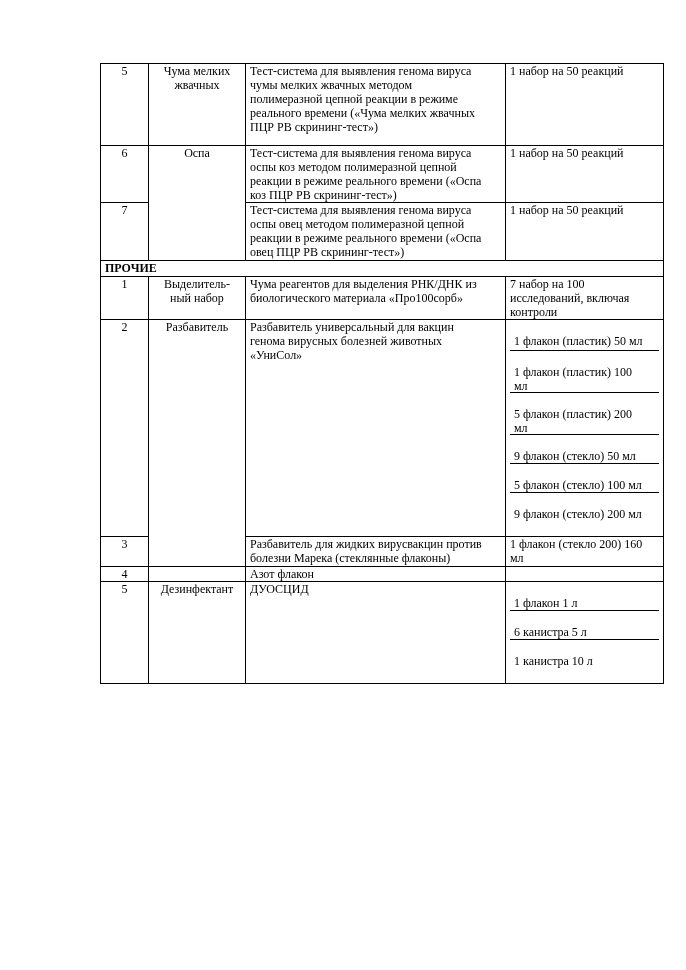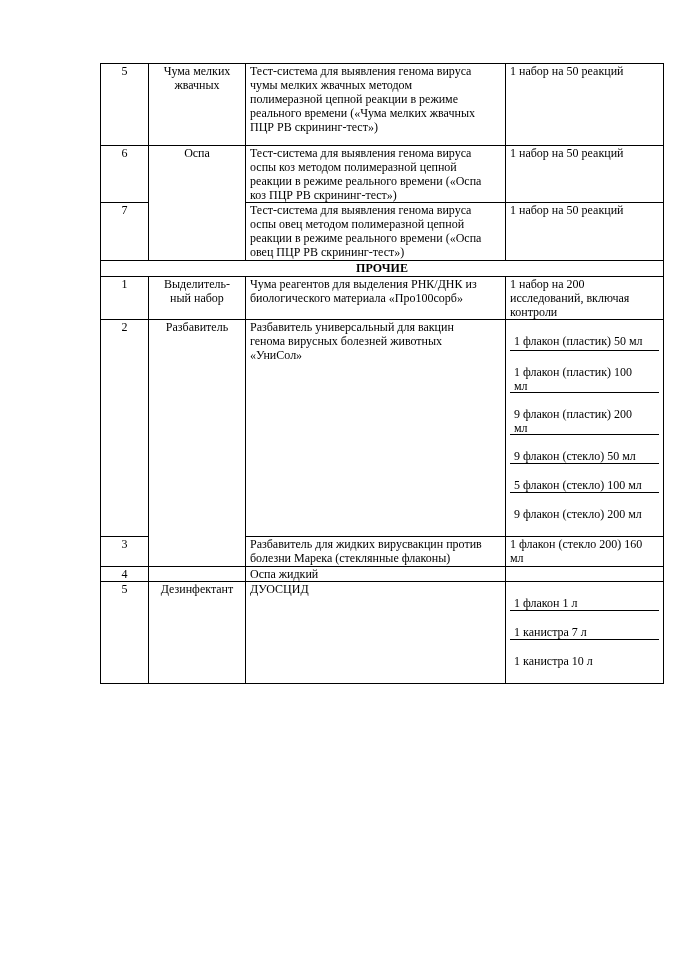--- a/index.html
+++ b/index.html
@@ -26,21 +26,21 @@
   }
   table.doc-table td {
     border: 1px solid #000;
     padding: 0 4px;
     vertical-align: top;
     white-space: pre-line;
     overflow: hidden;
   }
   td.ctr  { text-align: center; }
   td.mid  { vertical-align: middle; }
-  td.hdr  { font-weight: bold; text-align: center; vertical-align: middle; }
+  td.hdr  { font-weight: bold; vertical-align: middle; }
   td.multi { padding: 0; vertical-align: top; }
   .sub {
     box-sizing: border-box;
     padding: 0 4px;
     border-bottom: 1px solid #000;
     white-space: pre-line;
     overflow: hidden;
   }
   .sub.last { border-bottom: none; }
 </style>
@@ -89,59 +89,59 @@
       <tr style="height:16px">
         <td class="hdr" colspan="4">ПРОЧИЕ</td>
       </tr>
 
       <tr style="height:42px">
         <td class="ctr mid">1</td>
         <td class="ctr mid">Выделитель-
 ный набор</td>
         <td>Чума реагентов для выделения РНК/ДНК из
 биологического материала «Про100сорб»</td>
-        <td>1 набор на 200
+        <td>7 набор на 100
 исследований, включая
 контроли</td>
       </tr>
       <tr style="height:118px">
         <td class="ctr mid">2</td>
         <td class="ctr mid" rowspan="2">Разбавитель</td>
         <td class="mid">Разбавитель универсальный для вакцин
 генома вирусных болезней животных
 «УниСол»</td>
         <td class="multi">
           <div class="sub" style="height:17px">1 флакон (пластик) 50 мл</div>
           <div class="sub" style="height:28px">1 флакон (пластик) 100
 мл</div>
-          <div class="sub" style="height:28px">9 флакон (пластик) 200
+          <div class="sub" style="height:28px">5 флакон (пластик) 200
 мл</div>
           <div class="sub" style="height:15px">9 флакон (стекло) 50 мл</div>
           <div class="sub" style="height:15px">5 флакон (стекло) 100 мл</div>
           <div class="sub last" style="height:15px">9 флакон (стекло) 200 мл</div>
         </td>
       </tr>
       <tr style="height:30px">
         <td class="ctr mid">3</td>
         <td>Разбавитель для жидких вирусвакцин против
 болезни Марека (стеклянные флаконы)</td>
         <td>1 флакон (стекло 200) 160
 мл</td>
       </tr>
       <tr style="height:14px">
         <td class="ctr mid">4</td>
         <td class="ctr mid"></td>
-        <td>Оспа жидкий</td>
+        <td>Азот флакон</td>
         <td></td>
       </tr>
       <tr style="height:45px">
         <td class="ctr mid">5</td>
         <td class="ctr mid">Дезинфектант</td>
         <td class="mid">ДУОСЦИД</td>
         <td class="multi">
           <div class="sub" style="height:15px">1 флакон 1 л</div>
-          <div class="sub" style="height:15px">1 канистра 7 л</div>
+          <div class="sub" style="height:15px">6 канистра 5 л</div>
           <div class="sub last" style="height:15px">1 канистра 10 л</div>
         </td>
       </tr>
     </tbody>
   </table>
 </div>
 
 </body></html>

